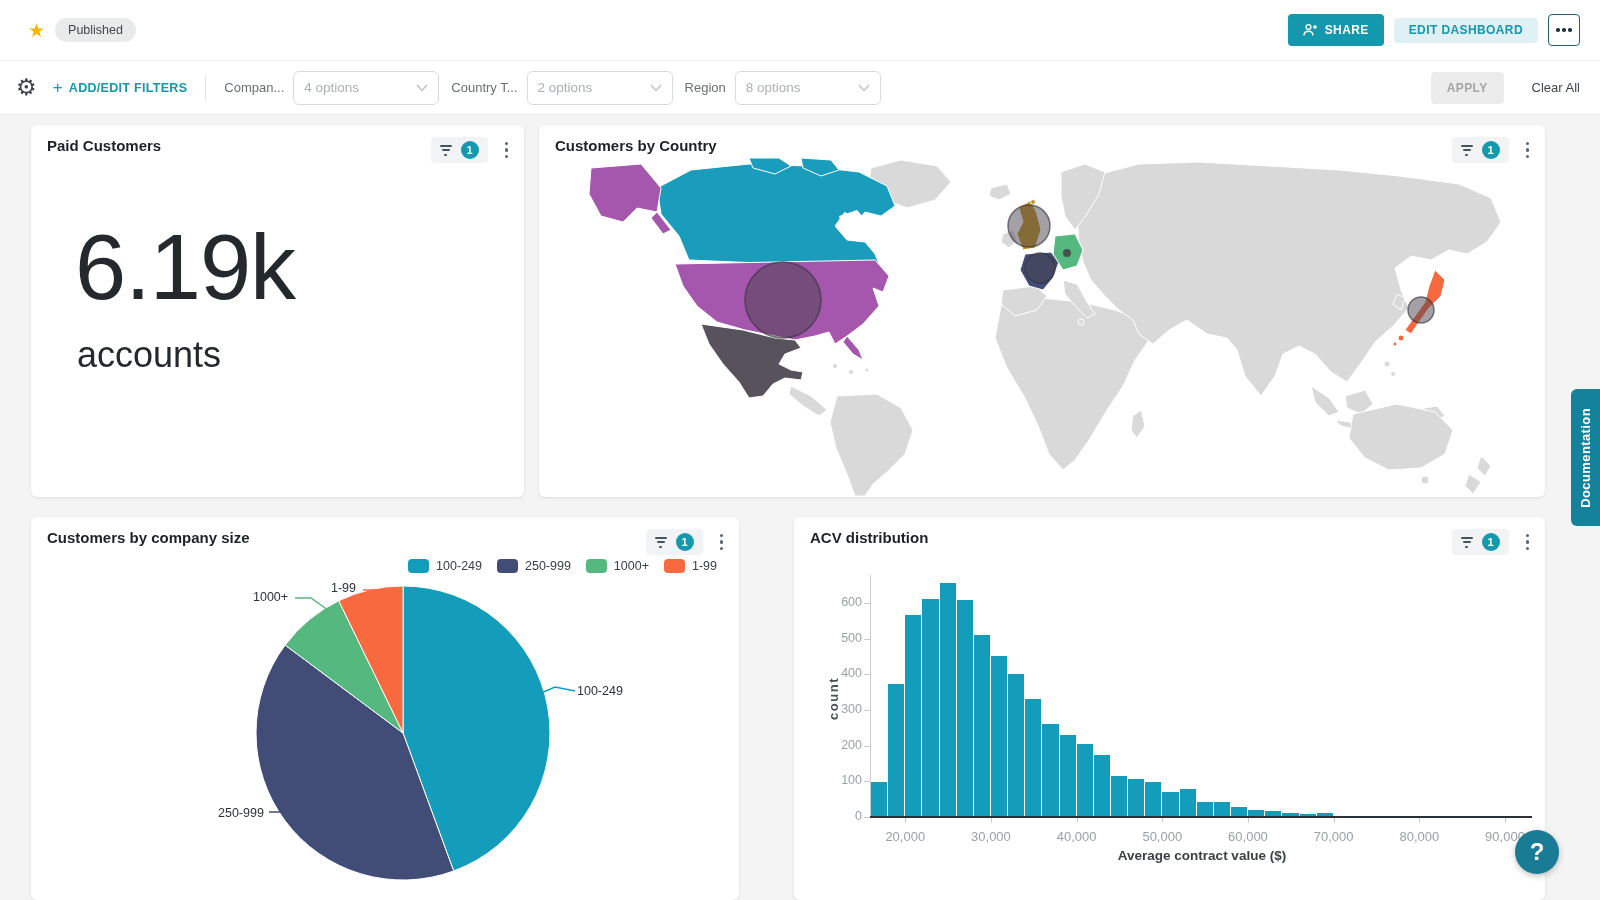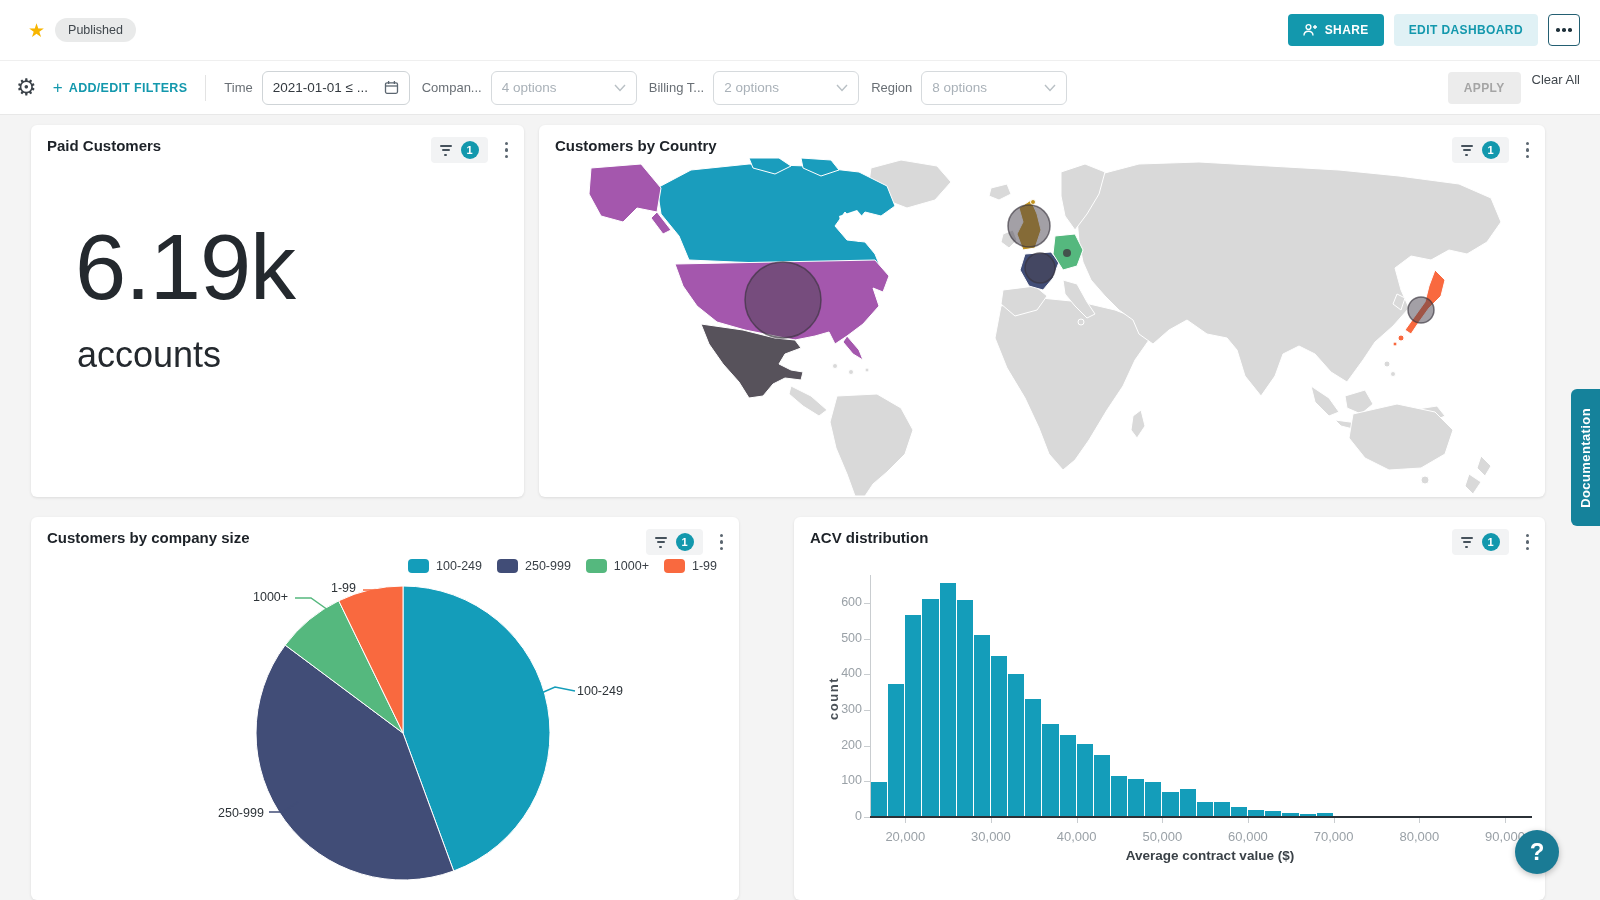--- a/index.html
+++ b/index.html
@@ -8,42 +8,42 @@
 
   
   .topbar { position:absolute; left:0; top:0; width:1600px; height:61px; background:#fff;
     display:flex; align-items:center; padding:0 20px 0 16px; border-bottom:1px solid #efefef; z-index:5;}
   .dash-title { font-size:21px; font-weight:700; color:#1d2127; letter-spacing:.1px; }
   .star { color:#f7b500; font-size:19px; margin:0 10px 0 12px; }
   .pill { background:#e9eaea; color:#40474d; font-size:12.5px; padding:5px 13px; border-radius:13px; }
   .topbar-right { margin-left:auto; display:flex; align-items:center; gap:10px; }
   .btn-share { background:#1398ad; color:#fff; border:none; height:32px; padding:0 15px;
     border-radius:4px; font-size:12px; font-weight:700; letter-spacing:.4px; display:flex; align-items:center; gap:7px; cursor:pointer;}
-  .btn-edit { background:#e0f1f5; color:#1398ad; border:none; height:32px; padding:0 15px;
+  .btn-edit { background:#e0f1f5; color:#1398ad; border:none; height:25px; padding:0 15px;
     border-radius:4px; font-size:12px; font-weight:700; letter-spacing:.4px; cursor:pointer;}
   .btn-more { background:#fff; border:1px solid #235f72; width:32px; height:32px; border-radius:4px;
     display:flex; align-items:center; justify-content:center; gap:2.5px; cursor:pointer;}
   .btn-more i { width:3.5px; height:3.5px; border-radius:50%; background:#20323c; }
 
   
   .filterbar { position:absolute; left:0; top:61px; width:1600px; height:54px; background:#fff;
     border-bottom:1px solid #e8e8e8; display:flex; align-items:center; padding:0 20px 0 16px; gap:12px; z-index:5;}
   .gear { font-size:23px; color:#3c434a; line-height:1; margin-right:4px;}
   .addedit { color:#1398ad; font-size:12.5px; font-weight:700; letter-spacing:.3px; display:flex; align-items:center; gap:6px; cursor:pointer;}
   .addedit .plus { font-size:17px; font-weight:400; }
   .vdiv { width:1px; height:26px; background:#e3e3e3; margin:0 6px; }
   .fgroup { display:flex; align-items:center; gap:9px; }
   .flabel { font-size:13px; color:#696f75; }
   .fdate { width:148px; height:34px; border:1px solid #cfd4d7; border-radius:6px; background:#fff;
     display:flex; align-items:center; padding:0 10px; gap:8px; font-size:13.5px; color:#33393f; cursor:pointer;}
   .fdate .val { flex:1; white-space:nowrap; overflow:hidden; }
   .fselect { width:146px; height:34px; border:1px solid #d6dadd; border-radius:6px; background:#fff;
     display:flex; align-items:center; padding:0 10px; font-size:13.5px; color:#a9b1b8; cursor:pointer;}
   .fselect .val { flex:1; }
-  .fb-right { margin-left:auto; display:flex; gap:11px; }
+  .fb-right { margin-left:auto; display:flex; align-items:center; gap:28px; }
   .btn-apply { background:#ececec; color:#a5a5a5; border:none; height:32px; padding:0 16px;
     border-radius:4px; font-size:12px; font-weight:700; letter-spacing:.4px;}
   .clear-all { font-size:13px; color:#40474d; cursor:pointer;}
 
   
   .card { position:absolute; background:#fff; border-radius:6px; box-shadow:0 1px 3px rgba(0,0,0,.10); }
   .card-head { display:flex; align-items:flex-start; padding:12px 14px 0 16px;gap:19px; }
   .card-title { font-size:15px; font-weight:700; color:#1d2228; }
   .head-right { margin-left:auto; display:flex; align-items:center; gap:15px; }
   .chip { background:#f2f3f4; border-radius:4px; height:26px; padding:0 9px; display:flex; align-items:center; gap:9px; cursor:pointer;}
@@ -85,21 +85,21 @@
   .h-plot-yaxis { position:absolute; left:76px; top:58px; width:1px; height:242px; background:#c9cdd0; }
   .h-zero { position:absolute; left:76px; top:299px; width:662px; height:2px; background:#2b3137; }
   #hist-bars { position:absolute; left:77px; top:61px; width:634px; height:239px; display:flex; align-items:flex-end; }
   .hbar { flex:1 1 0; margin-right:1px; }
   .h-ytick { position:absolute; width:40px; text-align:right; font-size:12.5px; color:#9aa1a7; }
   .h-ydash { position:absolute; width:6px; height:1px; background:#c9cdd0; }
   .h-xtick { position:absolute; top:312px; transform:translateX(-50%); font-size:13px; color:#9aa1a7; white-space:nowrap;}
   .h-xdash { position:absolute; top:301px; width:1px; height:5px; background:#c9cdd0; }
   .h-ylabel { position:absolute; left:32px; top:160px; font-size:13px; font-weight:700; color:#4a5157;
     letter-spacing:1.5px; writing-mode:vertical-rl; transform:rotate(180deg); }
-  .h-xlabel { position:absolute; left:92px; top:331px; width:648px; text-align:center; font-size:13.5px;
+  .h-xlabel { position:absolute; left:84px; top:331px; width:648px; text-align:center; font-size:13.5px;
     font-weight:700; color:#3a4147; }
 
   
   .doc-tab { position:absolute; right:0; top:389px; width:29px; height:137px; background:#15829b;
     border-radius:6px 0 0 6px; display:flex; align-items:center; justify-content:center; cursor:pointer; z-index:8;}
   .doc-tab span { writing-mode:vertical-rl; transform:rotate(180deg); color:#fff; font-size:13px;
     font-weight:700; letter-spacing:.4px; }
   .help-fab { position:absolute; left:1515px; top:830px; width:44px; height:44px; border-radius:50%;
     background:#1a7b95; color:#fff; font-size:24px; font-weight:700; display:flex; align-items:center;
     justify-content:center; box-shadow:0 2px 6px rgba(0,0,0,.25); cursor:pointer; z-index:9;}
@@ -131,44 +131,33 @@
 </div>
 
 <div class="filterbar">
   <span class="gear">⚙</span>
   <span class="addedit">
     <span class="plus">+</span>
     <span>ADD/EDIT FILTERS</span>
   </span>
   <span class="vdiv"></span>
 
-  <div class="fgroup">
-    <span class="flabel">Time</span>
-    <div class="fdate">
-      <span class="val">2021-01-01 ≤ ...</span>
-      <svg class="icon" width="15" height="15" viewBox="0 0 15 15">
-        <rect x="1.5" y="2.8" width="12" height="10.5" rx="1.5" fill="none" stroke="#5b6670" stroke-width="1.3"></rect>
-        <path d="M1.5 6 h12" stroke="#5b6670" stroke-width="1.3"></path>
-        <path d="M4.6 1 v3 M10.4 1 v3" stroke="#5b6670" stroke-width="1.3"></path>
-      </svg>
-    </div>
-  </div>
 
   <div class="fgroup">
     <span class="flabel">Compan...</span>
     <div class="fselect">
       <span class="val">4 options</span>
       <svg class="icon" width="12" height="8" viewBox="0 0 12 8">
         <polyline points="1,1 6,6.5 11,1" fill="none" stroke="#b9c0c5" stroke-width="1.4"></polyline>
       </svg>
     </div>
   </div>
 
   <div class="fgroup">
-    <span class="flabel">Billing T...</span>
+    <span class="flabel">Country T...</span>
     <div class="fselect">
       <span class="val">2 options</span>
       <svg class="icon" width="12" height="8" viewBox="0 0 12 8">
         <polyline points="1,1 6,6.5 11,1" fill="none" stroke="#b9c0c5" stroke-width="1.4"></polyline>
       </svg>
     </div>
   </div>
 
   <div class="fgroup">
     <span class="flabel">Region</span>

